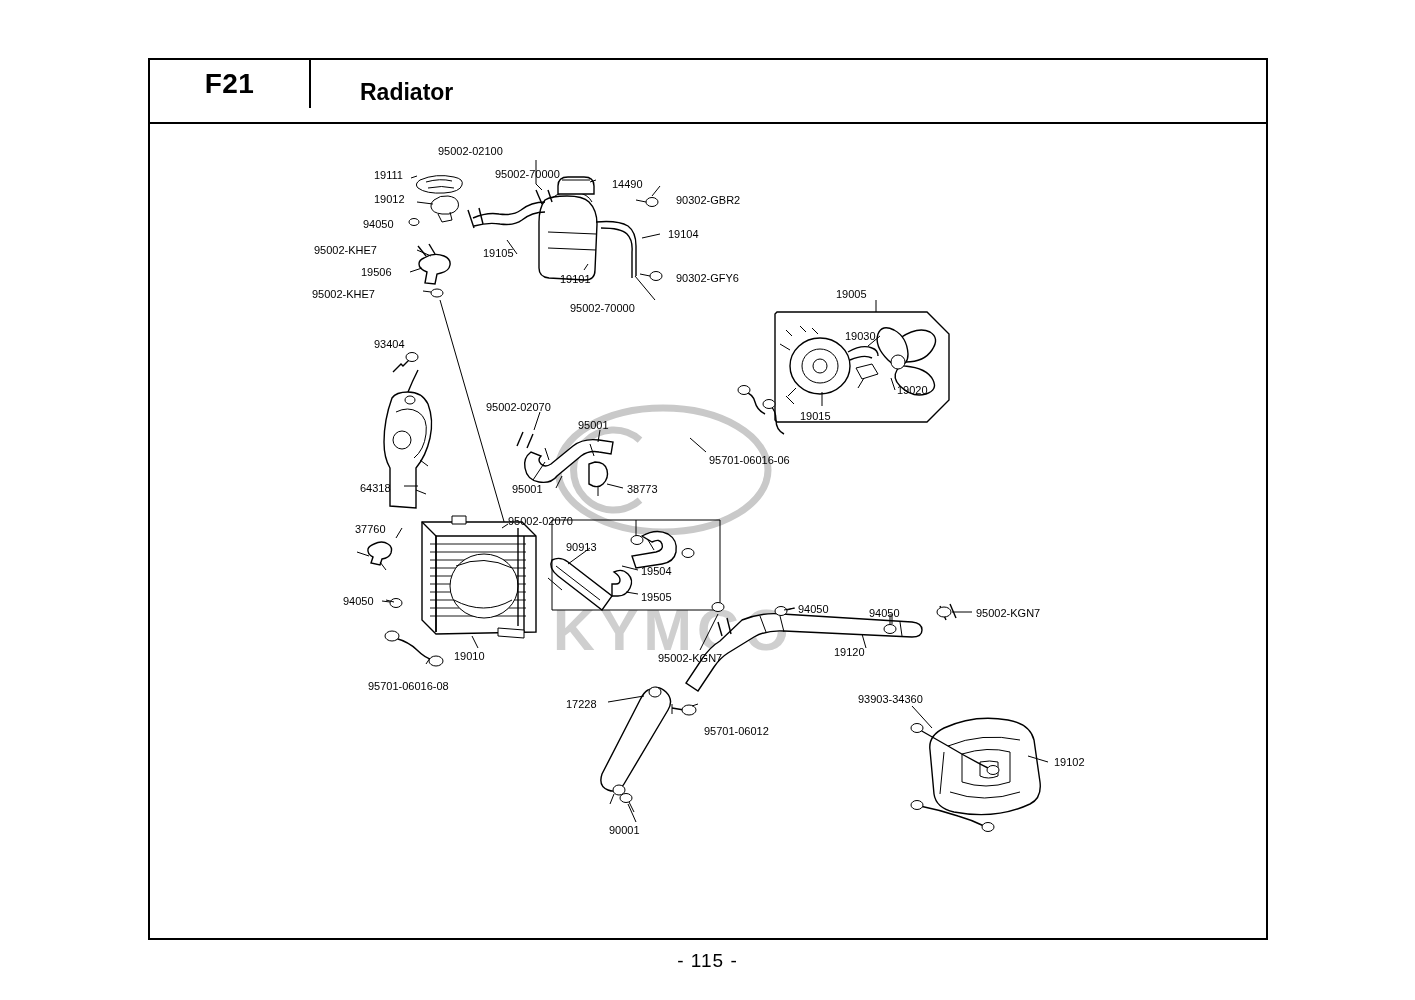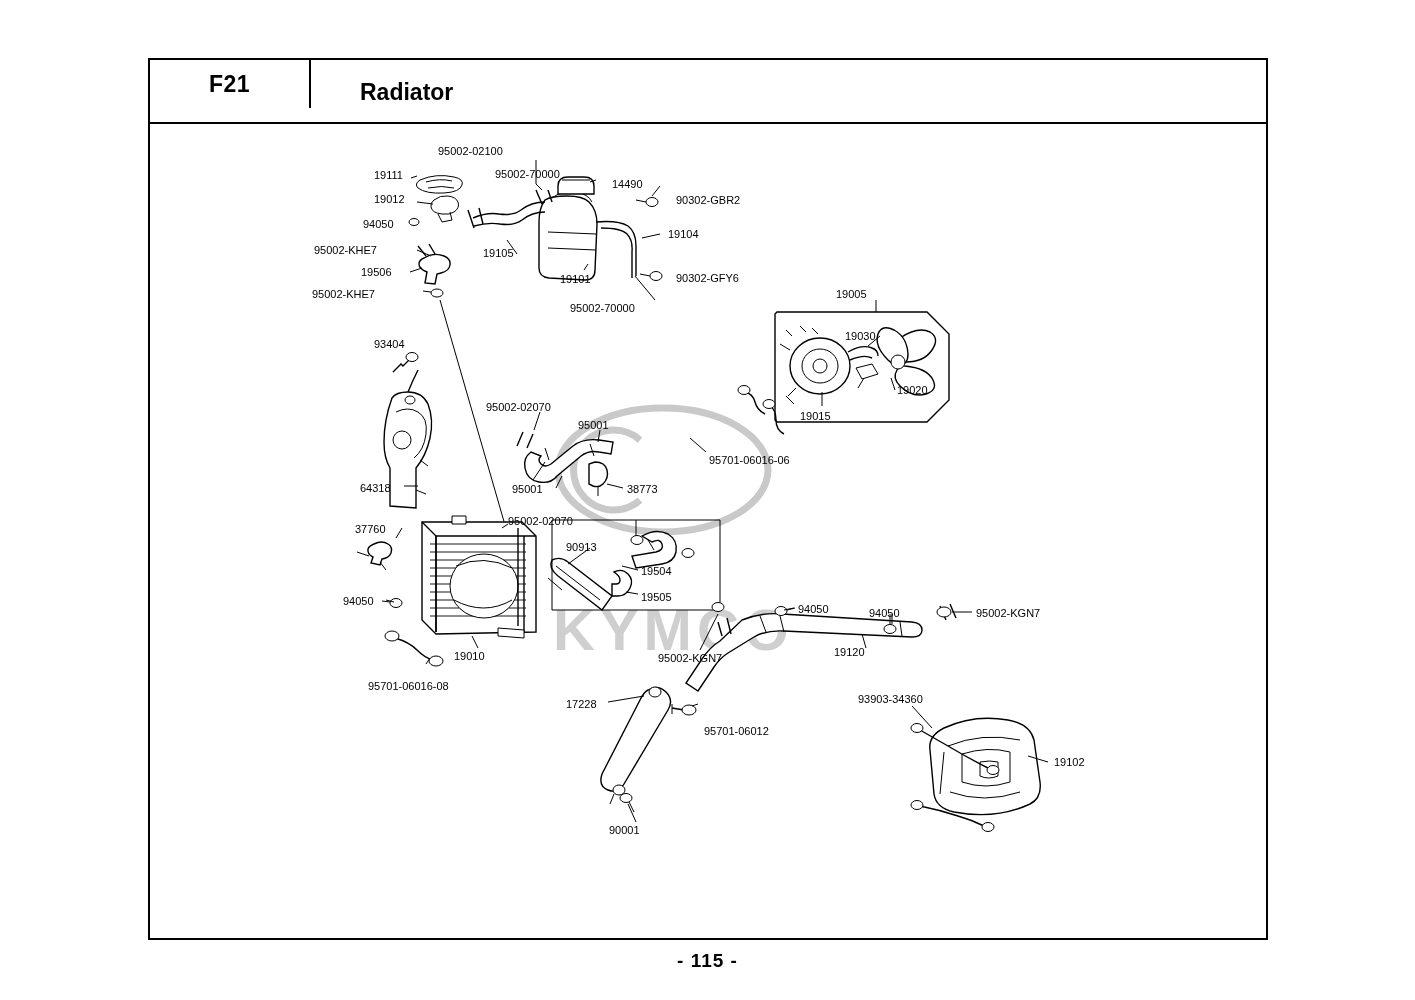--- a/index.html
+++ b/index.html
@@ -42,21 +42,21 @@
   .hdr-code {
     position: absolute;
     left: 0; top: 0;
     width: 161px;
     height: 48px;
     box-sizing: border-box;
     border-right: 2px solid #000;
     display: flex;
     align-items: center;
     justify-content: center;
-    font-size: 23px;
+    font-size: 28px;
     font-weight: bold;
     letter-spacing: 0.5px;
   }
   .hdr-title {
     position: absolute;
     left: 210px;
     top: 0;
     height: 64px;
     display: flex;
     align-items: center;
@@ -72,21 +72,21 @@
     box-sizing: border-box;
     border: 2px solid #000;
   }
   .page-num {
     position: absolute;
     left: 0;
     top: 950px;
     width: 1415px;
     text-align: center;
     font-size: 19px;
-    font-weight: bold;
+    font-weight: normal;
     letter-spacing: 1px;
   }
   
   .lbl {
     position: absolute;
     font-size: 11px;
     font-weight: normal;
     white-space: nowrap;
     line-height: 1;
   }

